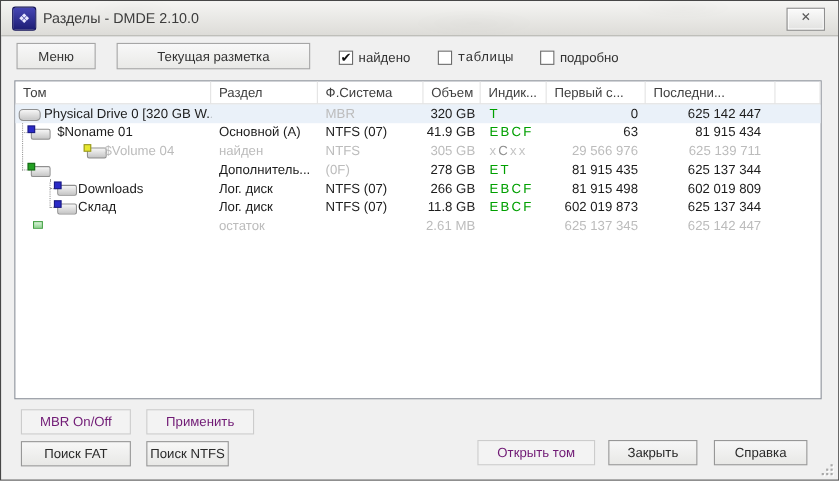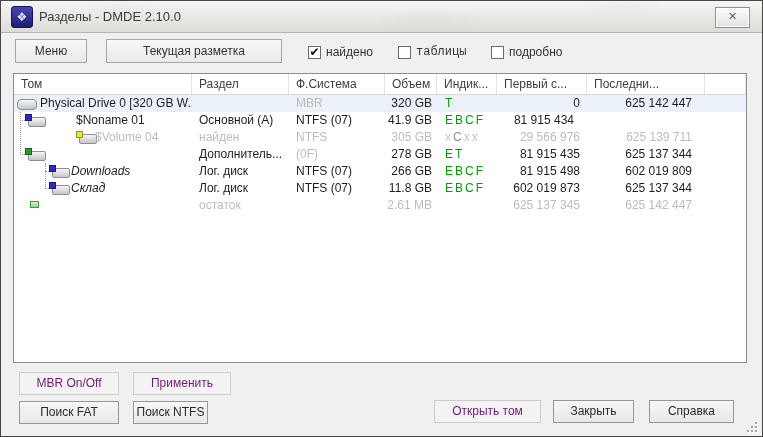--- a/index.html
+++ b/index.html
@@ -51,21 +51,21 @@
   .c-first{text-align:right;padding-right:7px;padding-left:0;}
   .c-last{text-align:right;padding-right:13px;padding-left:0;}
   .c-ind{padding-left:8px;letter-spacing:2px;}
   .c-ind .ch{color:#00a000;}
   .row.dim .c,.row.dim .tlabel{color:#bcbcbc;}
   .fsdim{color:#bcbcbc;}
   .row.dim .c-ind .ch-up{color:#8f8f8f;}
   .row.dim .c-ind .ch-low{color:#c4c4c4;}
   
   .tlabel{position:absolute;top:0;}
-  .lvl0 .tlabel{left:26px;} .lvl1 .tlabel{left:38px;margin-left:24px;} .lvl2 .tlabel{left:57px;font-style:italic;} .lvl3 .tlabel{left:81px;}
+  .lvl0 .tlabel{left:26px;} .lvl1 .tlabel{left:38px;} .lvl2 .tlabel{left:57px;} .lvl3 .tlabel{left:81px;}
   .icon{position:absolute;top:2px;width:20px;height:13px;}
   .lvl0 .icon{left:3px;} .lvl1 .icon{left:12px;} .lvl2 .icon{left:36px;} .lvl3 .icon{left:63px;}
   .icon .body{position:absolute;left:2px;top:3px;width:16px;height:8px;
     background:linear-gradient(#f6f6f6,#c6c6c6);border:1px solid #8f8f8f;border-radius:2px;}
   .icon .tag{position:absolute;left:-1px;top:0;width:7px;height:7px;box-sizing:border-box;border:1px solid rgba(0,0,0,.35);}
   .t-partition-blue .tag{background:#2a2ac8;}
   .t-partition-yellow .tag{background:#e8e830;}
   .t-partition-green .tag{background:#22a022;}
   .t-disk .body{left:0;top:2px;width:18px;height:9px;border-radius:4px;}
   .t-free-space{left:16px !important;top:4px;}
@@ -168,20 +168,21 @@
             <span class="icon t-partition-blue">
               <span class="body"></span>
               <span class="tag"></span>
             </span>
             <span class="tlabel">$Noname 01</span>
           </div>
           <div class="c c-part">Основной (A)</div>
           <div class="c c-fs">NTFS (07)</div>
           <div class="c c-size">41.9 GB</div>
           <div class="c c-ind"><span class="ch ch-up">E</span><span class="ch ch-up">B</span><span class="ch ch-up">C</span><span class="ch ch-up">F</span></div>
+          <div class="c c-first">63</div>
           <div class="c c-last">81 915 434</div>
           <div class="c"></div>
         </div>
         <div class="row grid lvl3 dim">
           <div class="c c-tom">
             <span class="icon t-partition-yellow">
               <span class="body"></span>
               <span class="tag"></span>
             </span>
             <span class="tlabel">$Volume 04</span>

